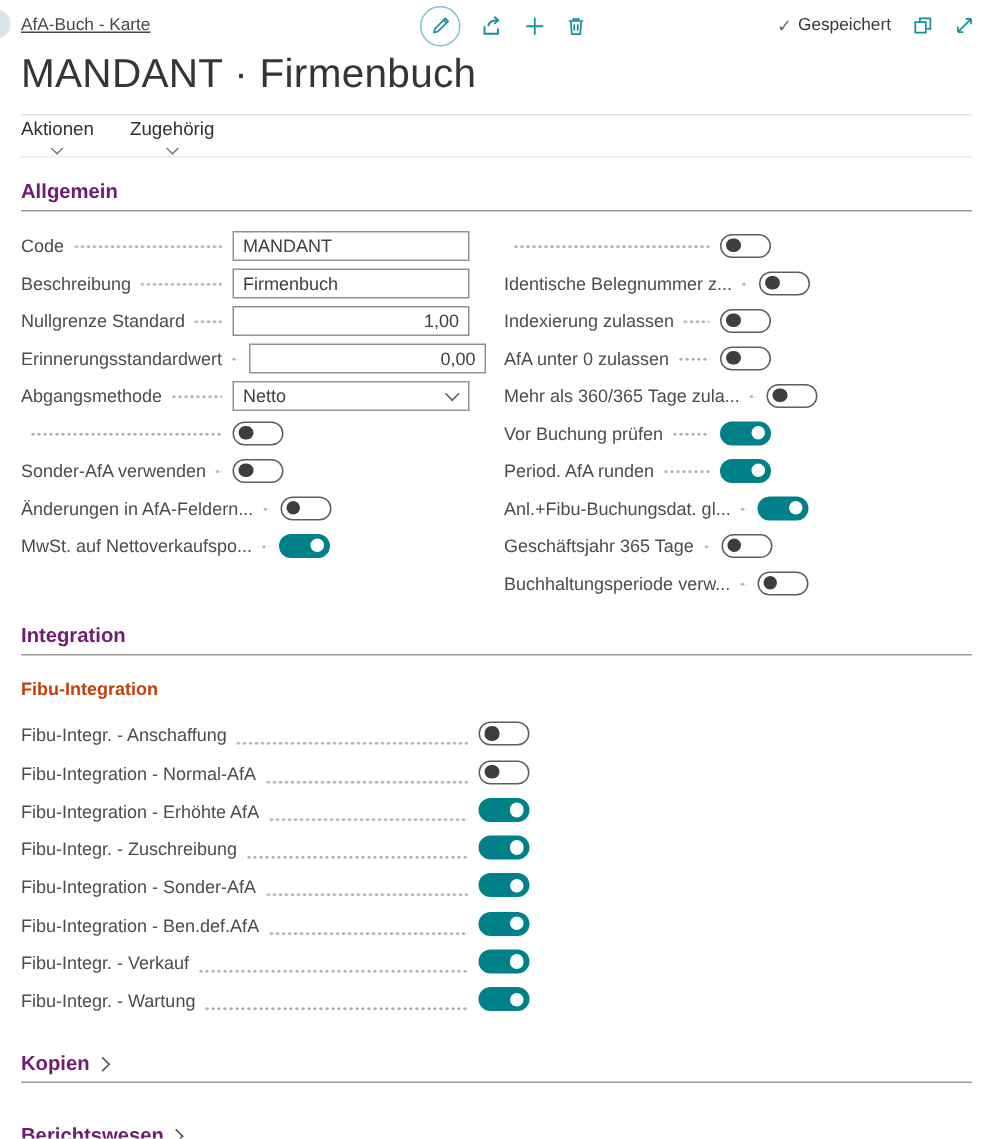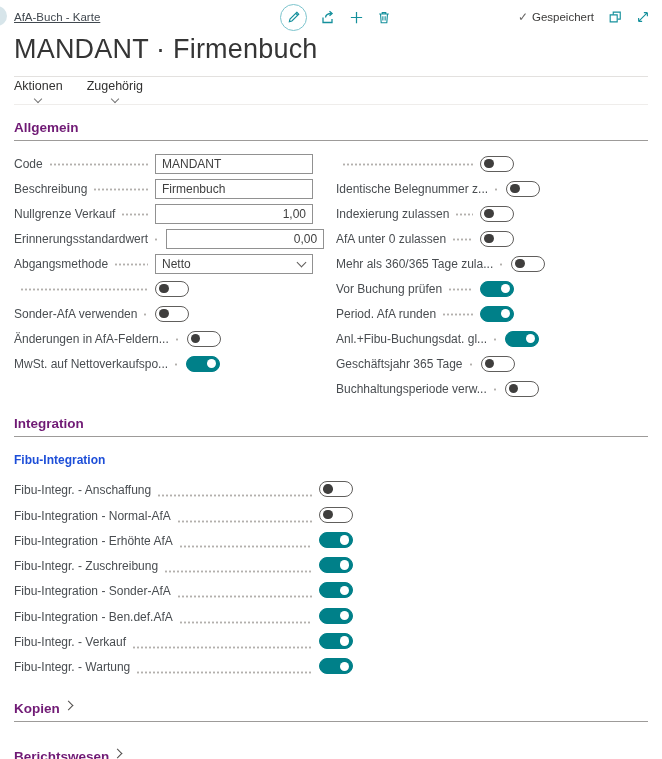--- a/index.html
+++ b/index.html
@@ -56,26 +56,26 @@
   .control-slot { width:158px; display:flex; flex:none; }
 
   .toggle { width:34px; height:16px; border-radius:9px; border:1px solid #605e5c; background:#fff;
     position:relative; flex:none; cursor:pointer; }
   .toggle::after { content:""; position:absolute; top:2.2px; left:3px; width:9.5px; height:9.5px;
     border-radius:50%; background:#3f3e3d; }
   .toggle.on { background:#008089; border-color:#008089; }
   .toggle.on::after { background:#fff; left:auto; right:3px; }
 
   .subgroup { padding:0 14px; margin-top:13px; }
-  .subgroup-title { font-size:12px; font-weight:bold; color:#1d4ed8; }
+  .subgroup-title { font-size:12px; font-weight:bold; color:#c2410c; }
   .integration-rows { width:339px; margin:4px 0 0 14px; }
   .integration-rows .toggle-row { height:25.3px;align-items:flex-end; }
 
   .collapsed-section { margin-top:27px; }
-  .collapsed-header { display:flex; align-items:flex-start; gap:5px; padding:0 14px; cursor:pointer; }
+  .collapsed-header { display:flex; align-items:center; gap:5px; padding:0 14px; cursor:pointer; }
   .chev-right { width:7px; height:7px; border-right:1.4px solid #4f4d4b; border-top:1.4px solid #4f4d4b;
     transform:rotate(45deg); margin-top:1px; }
 </style>
 </head>
 <body>
 
 <div class="topbar">
   <div class="edge-circle"></div>
   <a class="breadcrumb">AfA-Buch - Karte</a>
 
@@ -172,21 +172,21 @@
         <div class="field-row">
           <span class="field-label">Beschreibung</span>
           <span class="leader"></span>
           <div class="field-box type-text">
             <span class="field-value">Firmenbuch</span>
 
           </div>
         </div>
 
         <div class="field-row">
-          <span class="field-label">Nullgrenze Verkauf</span>
+          <span class="field-label">Nullgrenze Standard</span>
           <span class="leader"></span>
           <div class="field-box type-number">
             <span class="field-value">1,00</span>
 
           </div>
         </div>
 
         <div class="field-row">
           <span class="field-label">Erinnerungsstandardwert</span>
           <span class="leader"></span>

